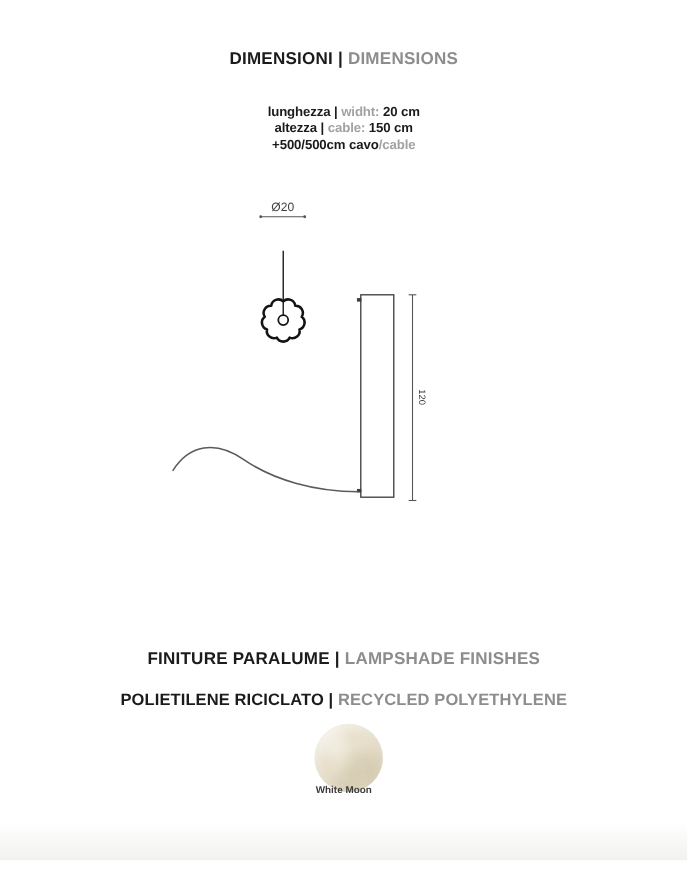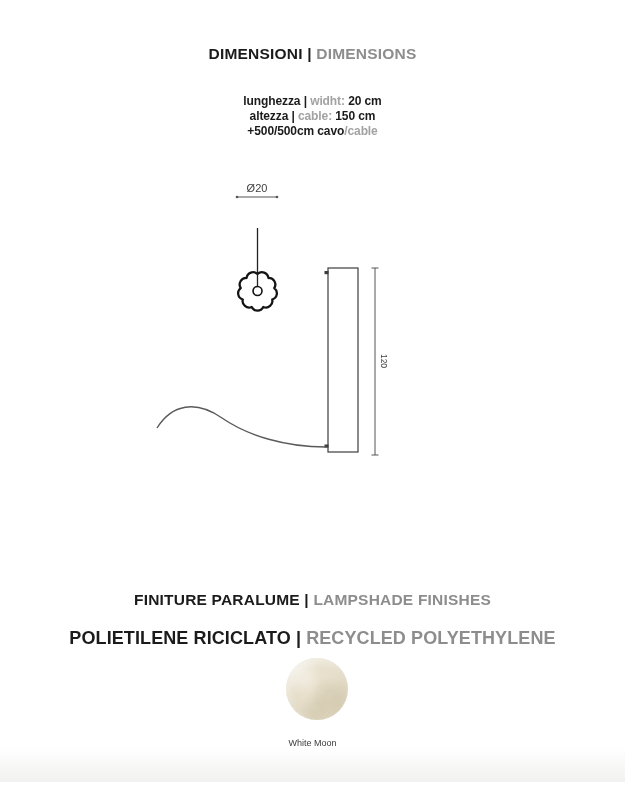--- a/index.html
+++ b/index.html
@@ -11,39 +11,39 @@
     overflow:hidden;
   }
   .center-text{position:absolute;left:0;width:625px;text-align:center;}
   .sec-title{
     font-size:15.5px;font-weight:bold;letter-spacing:.2px;color:var(--text-dark);
   }
   .sec-title .gray{color:var(--text-gray);font-weight:bold;}
   .title-dimensions{top:45px;}
   .title-finishes{top:567px;margin-top:24px;}
   .material-title{
-    top:628px;font-size:18px;font-weight:bold;letter-spacing:.1px;color:var(--text-dark);
+    top:628px;font-size:15px;font-weight:bold;letter-spacing:.1px;color:var(--text-dark);
   }
   .material-title .gray{color:var(--text-gray);}
   .specs{top:94px;font-size:12px;line-height:15px;font-weight:bold;color:var(--text-dark);letter-spacing:-.1px;}
   .specs .gray{color:var(--spec-gray);}
   .drawing{position:absolute;left:140px;top:170px;}
   .swatch-circle{
     position:absolute;left:286px;top:658px;width:62px;height:62px;border-radius:50%;
     background:#e8e0cc;
     box-shadow:inset -4px -6px 14px rgba(170,155,115,.25), inset 3px 4px 10px rgba(255,255,255,.7);
   }
   .swatch-circle::after{
     content:"";position:absolute;inset:0;border-radius:50%;
     background:
       radial-gradient(circle at 28% 30%, rgba(255,255,255,.35) 0 8%, transparent 30%),
       radial-gradient(circle at 70% 62%, rgba(160,145,105,.18) 0 10%, transparent 34%),
       radial-gradient(circle at 48% 80%, rgba(160,145,105,.12) 0 8%, transparent 26%);
   }
-  .swatch-label{top:738px;font-size:9px;color:#3c3c3c;}
+  .swatch-label{top:713px;font-size:9px;color:#3c3c3c;font-weight:bold;}
   .bottom-shadow{
     position:absolute;left:0;top:748px;width:625px;height:34px;
     background:linear-gradient(180deg,#ffffff 0%,#f1f1ef 100%);
   }
 </style>
 </head>
 <body>
 
 <div class="page">
 

